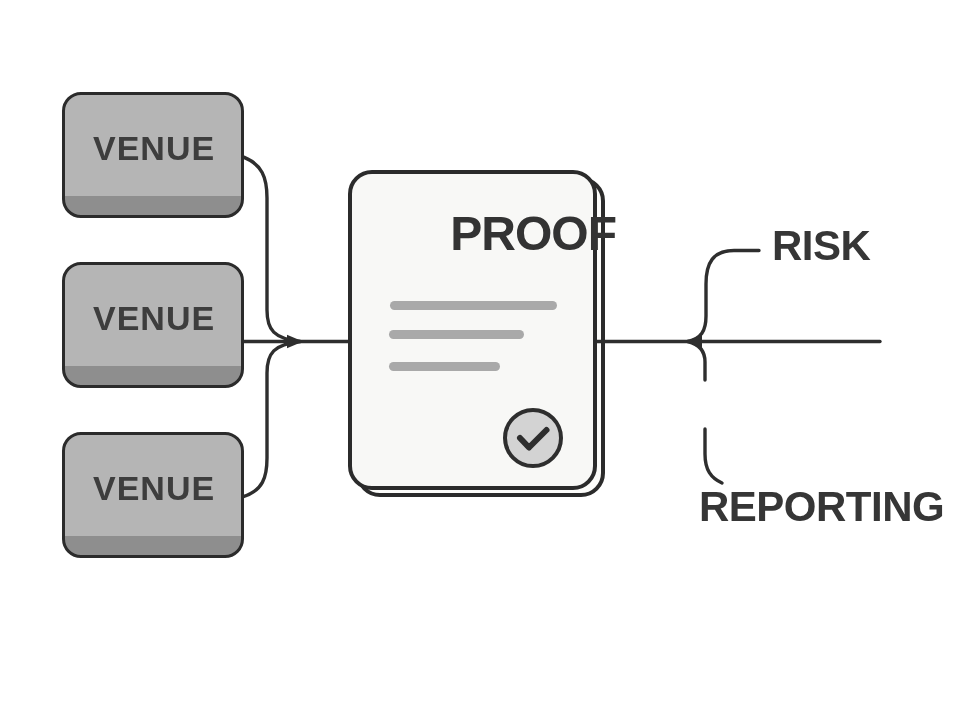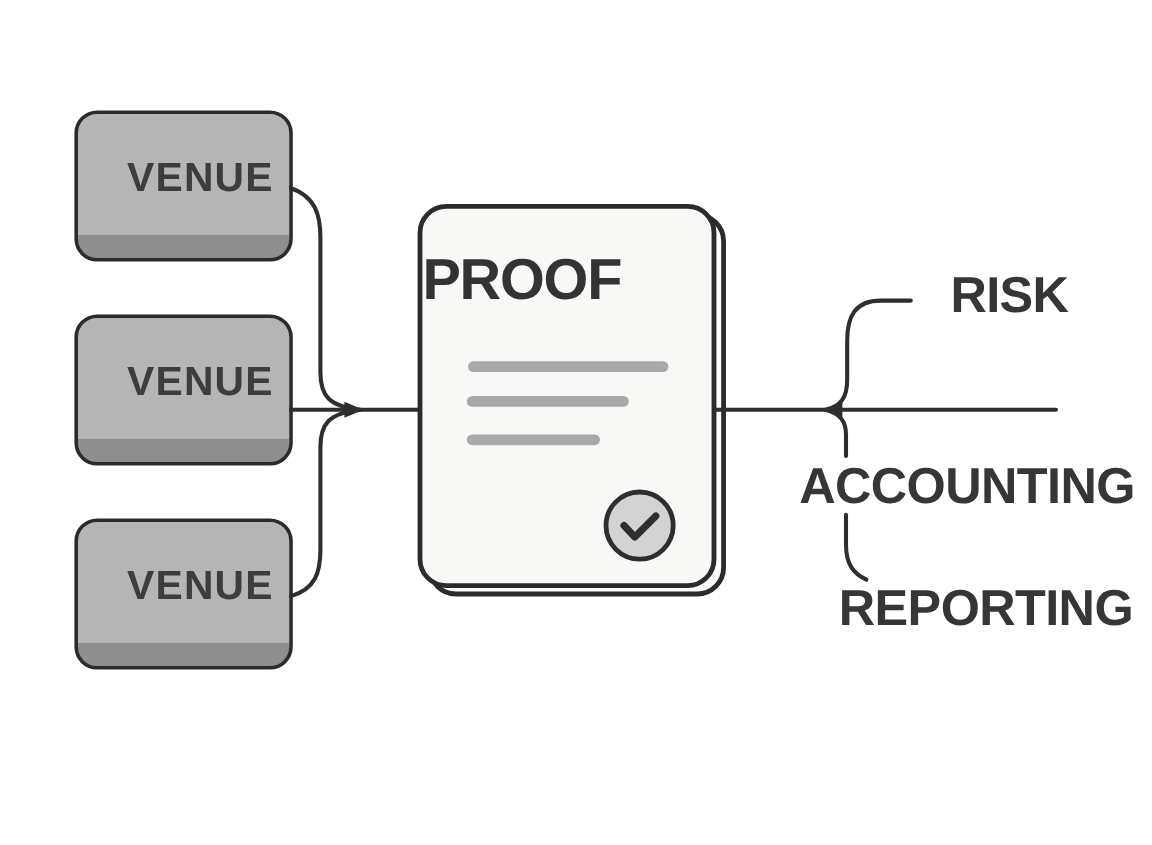--- a/index.html
+++ b/index.html
@@ -30,21 +30,21 @@
   .lines polygon{fill:var(--line);stroke:none;}
   
   .venue{
     position:absolute;left:62px;width:182px;height:126px;
     box-sizing:border-box;
     border:3.5px solid var(--box_border);
     border-radius:19px;
     background:linear-gradient(to bottom,
       var(--venue_fill) 0,var(--venue_fill) calc(100% - 19px),
       var(--venue_band) calc(100% - 19px),var(--venue_band) 100%);
-    display:flex;align-items:center;justify-content:center;
+    display:flex;align-items:center;
     padding-bottom:14px;
     z-index:4;
     padding-left:28px;
   }
   .venue span{
     font-weight:bold;font-size:34px;line-height:1;
     letter-spacing:1px;color:var(--venue_text);
   }
   .venue-1{top:92px;}
   .venue-2{top:262px;}
@@ -55,43 +55,43 @@
     box-sizing:border-box;border:4px solid var(--box_border);
     border-radius:24px;background:var(--doc_shadow_fill);z-index:1;
   }
   .doc{
     position:absolute;left:348px;top:170px;width:249px;height:320px;
     box-sizing:border-box;border:4px solid var(--box_border);
     border-radius:24px;background:var(--doc_fill);z-index:3;
   }
   .doc-title{
     position:absolute;left:0;top:36px;width:100%;
-    text-align:left;font-weight:bold;font-size:48px;line-height:1;
-    letter-spacing:-1px;color:var(--doc_title);
+    text-align:right;font-weight:bold;font-size:48px;line-height:1;
+    letter-spacing:-1px;color:var(--doc_title);padding-left:23px;
   }
   .bar{
     position:absolute;height:9px;border-radius:5px;background:var(--bar_fill);
   }
   .bar-1{left:38px;top:127px;width:167px;}
   .bar-2{left:37px;top:156px;width:135px;}
   .bar-3{left:37px;top:188px;width:111px;}
   .check{
     position:absolute;left:151px;top:234px;width:60px;height:60px;
     box-sizing:border-box;border:4px solid var(--line);border-radius:50%;
     background:var(--check_fill);
   }
   .check svg{position:absolute;left:-4px;top:-4px;}
   .check polyline{fill:none;stroke:var(--line);stroke-width:6;stroke-linecap:round;stroke-linejoin:round;}
   
   .out-label{
     position:absolute;z-index:4;
     font-weight:bold;font-size:42px;line-height:1;
     letter-spacing:-0.5px;color:var(--label_text);white-space:nowrap;
   }
-  .out-risk{left:772px;top:225px;margin-left:20px;}
+  .out-risk{left:772px;top:225px;}
   .out-accounting{left:666px;top:384px;}
   .out-reporting{left:699px;top:486px;}
 </style>
 </head>
 <body>
 
 <div class="canvas">
 
   <div class="doc-shadow"></div>
 
@@ -123,16 +123,15 @@
     <div class="bar bar-2"></div>
     <div class="bar bar-3"></div>
     <div class="check">
       <svg width="60" height="60" viewBox="0 0 60 60">
         <polyline points="17,30 26,39.5 43.5,22"></polyline>
       </svg>
     </div>
   </div>
 
   <div class="out-label out-risk">RISK</div>
-  <div class="out-label out-accounting">ACCOUNTING</div>
   <div class="out-label out-reporting">REPORTING</div>
 
 </div>
 
 </body></html>

